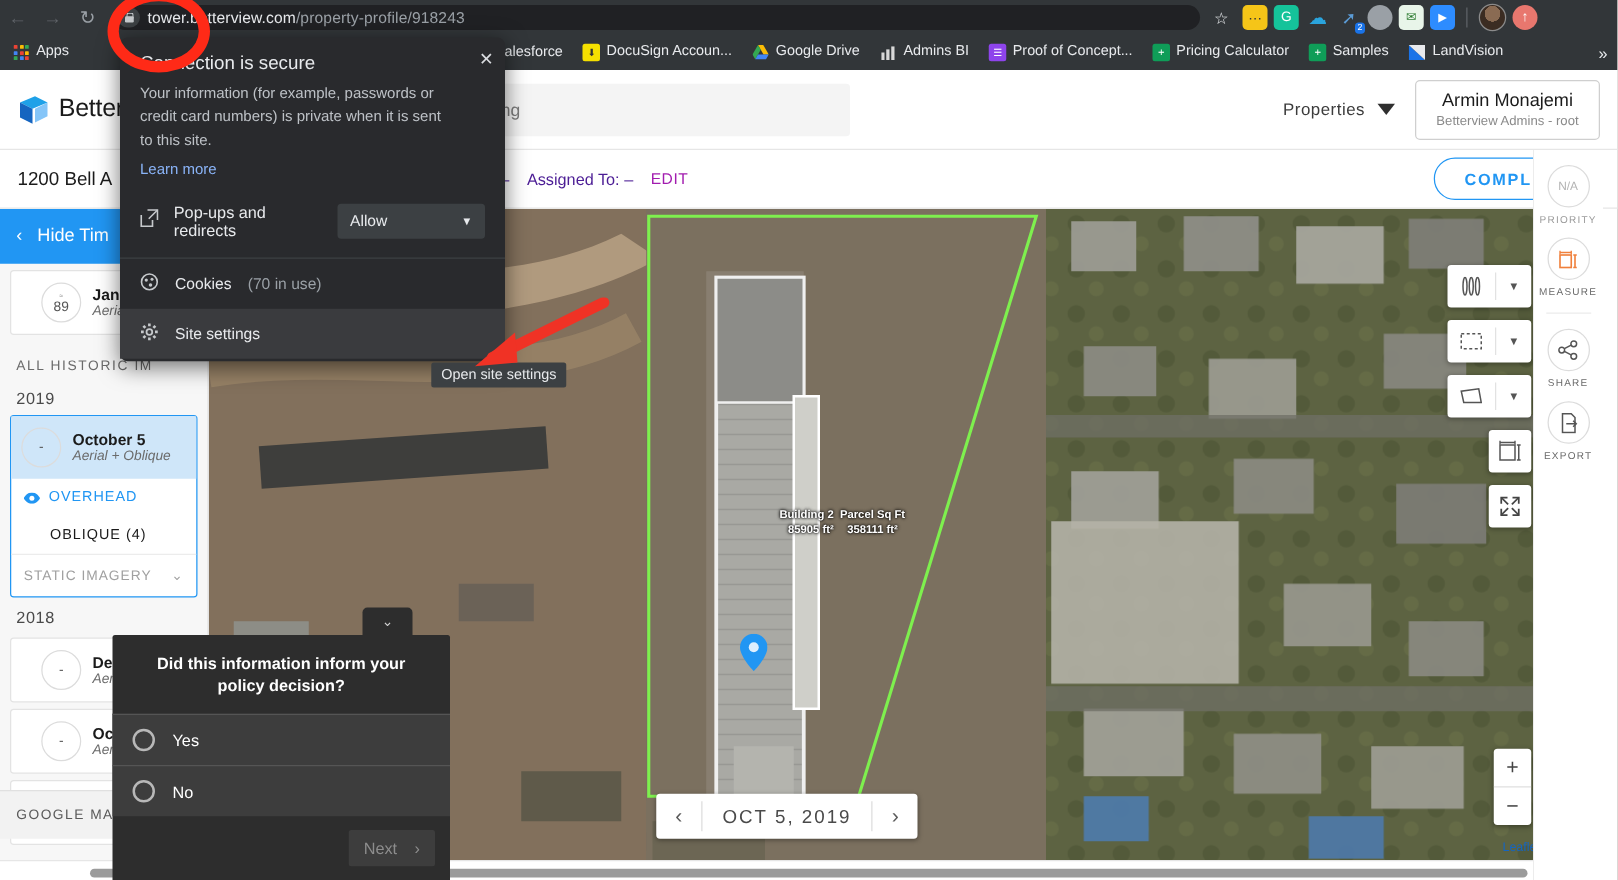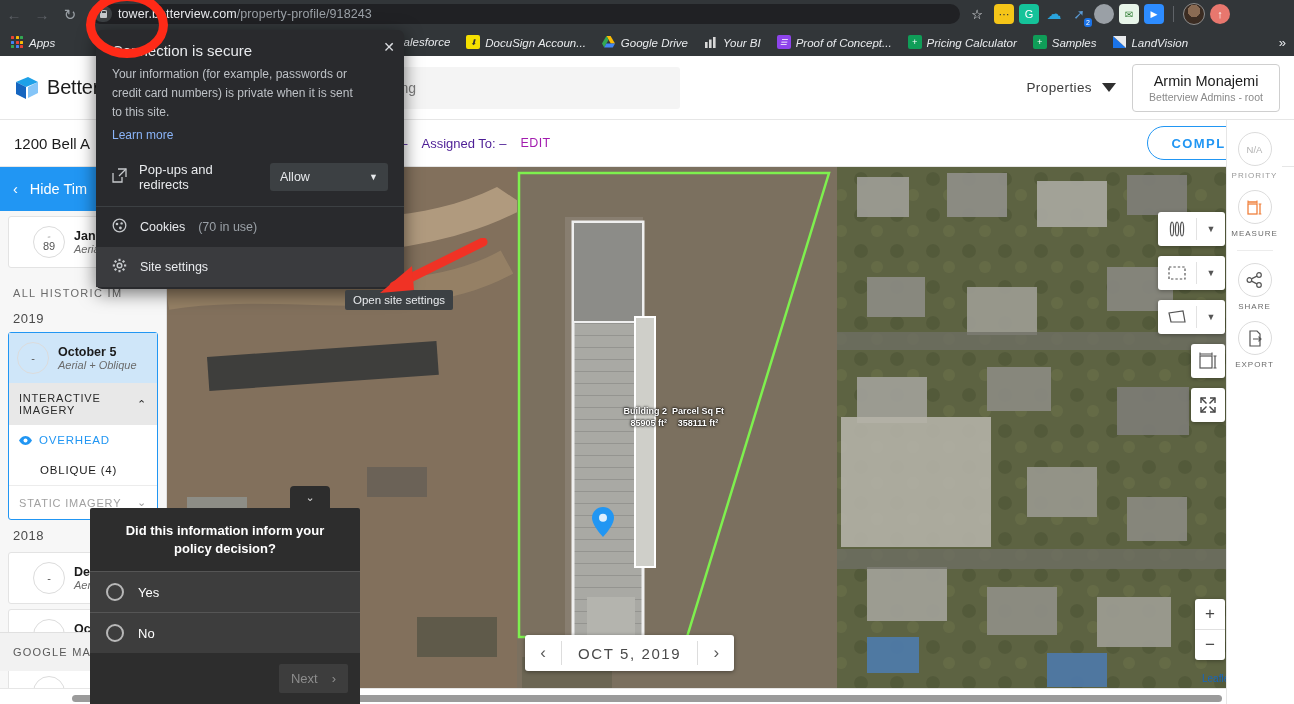--- a/index.html
+++ b/index.html
@@ -59,21 +59,21 @@
     border: 1px solid #8b8b8b;
   }
   .update-dot { width: 20px; height: 20px; border-radius: 50%; background: #e8776e;
                 display:flex; align-items:center; justify-content:center; color:#fff; font-size:11px;}
 
   .bookmarks-bar {
     position: absolute; top: 28px; left: 0; width: 1294px; height: 28px;
     background: #323639; display: flex; align-items: center; padding-left: 10px;
     color: #e8eaed; font-size: 11.5px; white-space: nowrap;
   }
-  .bm { display: flex; align-items: flex-end; gap: 5px; margin-right: 16px; font-style: italic; }
+  .bm { display: flex; align-items: flex-start; gap: 5px; margin-right: 16px; }
   .bm-ico { width: 14px; height: 14px; border-radius: 2px; display: flex;
             align-items: center; justify-content: center; font-size: 9px; color: #fff; }
   .apps-grid {
     display: grid; grid-template-columns: repeat(3, 3px); grid-template-rows: repeat(3, 3px);
     gap: 1.5px;
   }
   .apps-grid i { display:block; width:3px; height:3px; border-radius:.5px; }
   .chev-more { position: absolute; right: 8px; color: #e8eaed; font-size: 13px; }
 
   
@@ -441,24 +441,20 @@
     <div class="sel-card">
       <div class="sel-head">
         <div class="tl-badge">
           <span>-</span>
         </div>
         <div>
           <div class="tl-date">October 5</div>
           <div class="tl-type">Aerial + Oblique</div>
         </div>
       </div>
-      <div class="acc-row">
-        <span>INTERACTIVE IMAGERY</span>
-        <span class="chev">⌃</span>
-      </div>
       <div class="img-row active">
         <svg width="13" height="9" viewBox="0 0 13 9">
           <path d="M6.5 0C3 0 .8 3 0 4.5 .8 6 3 9 6.5 9S12.2 6 13 4.5C12.2 3 10 0 6.5 0z" fill="#2196f3"></path>
           <circle cx="6.5" cy="4.5" r="2" fill="#fff"></circle>
         </svg>
         <span>OVERHEAD</span>
       </div>
       <div class="img-row plain">OBLIQUE (4)</div>
       <div class="static-row">
         <span>STATIC IMAGERY</span>
@@ -653,21 +649,21 @@
       <span>Google Drive</span>
     </div>
     <div class="bm">
       <span class="bm-ico">
         <svg width="12" height="11" viewBox="0 0 12 11">
             <rect x="0" y="5" width="2.6" height="6" fill="#d8d8d8"></rect>
             <rect x="4" y="2.5" width="2.6" height="8.5" fill="#d8d8d8"></rect>
             <rect x="8" y="0" width="2.6" height="11" fill="#d8d8d8"></rect>
           </svg>
       </span>
-      <span>Your BI</span>
+      <span>Admins BI</span>
     </div>
     <div class="bm">
       <span class="bm-ico" style="background:#8e44ec;font-size:8px">☰</span>
       <span>Proof of Concept...</span>
     </div>
     <div class="bm">
       <span class="bm-ico" style="background:#0f9d58;font-size:9px">+</span>
       <span>Pricing Calculator</span>
     </div>
     <div class="bm">

